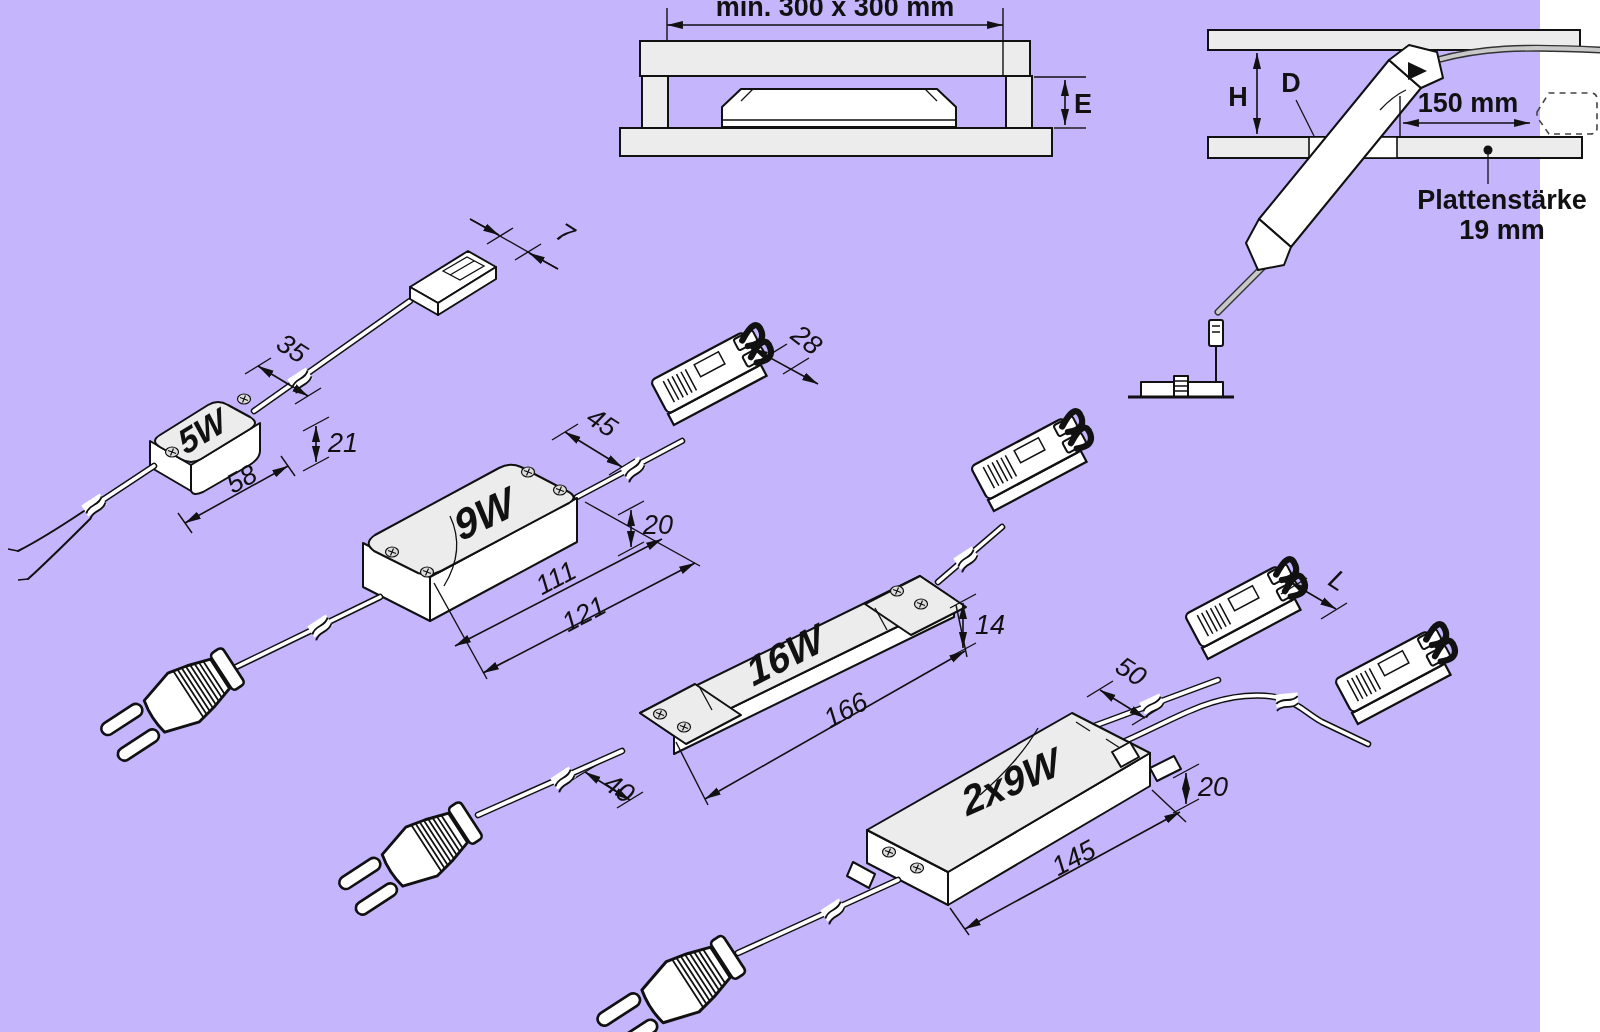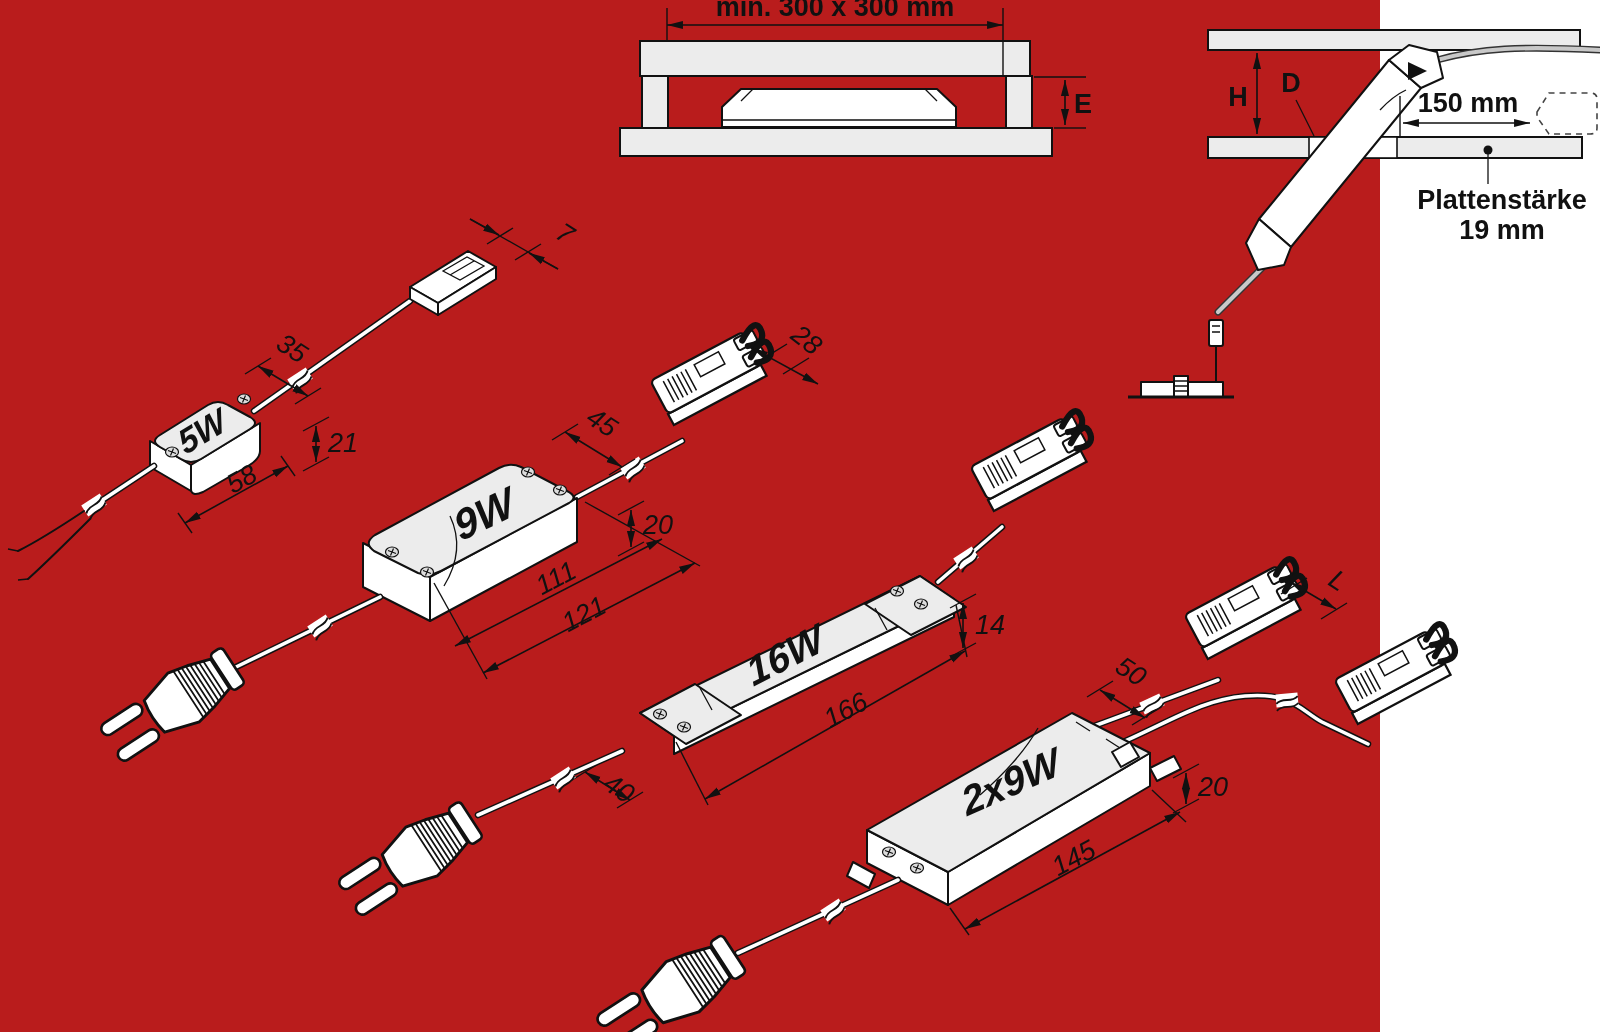--- a/index.html
+++ b/index.html
@@ -1,16 +1,16 @@
 <!DOCTYPE html>
 <html><head>
 <meta charset="utf-8">
 <style>
   html,body { margin:0; padding:0; background:#fff; }
-  .stage { width:1380px; height:1032px; position:relative; background:#b91c1c; }
+  .stage { width:1540px; height:1032px; position:relative; background:#c4b5fd; }
   svg { display:block; }
   .face-top  { fill:#ececec; stroke:#111; stroke-width:2; stroke-linejoin:round; }
   .face-side { fill:#ffffff; stroke:#111; stroke-width:2; stroke-linejoin:round; }
   .panel     { fill:#ececec; stroke:#111; stroke-width:2; }
   .whitebox  { fill:#ffffff; stroke:#111; stroke-width:2; stroke-linejoin:round; }
   .thin      { stroke:#111; stroke-width:1.3; fill:none; }
   .dimline   { stroke:#111; stroke-width:1.6; fill:none; }
   .tick      { stroke:#111; stroke-width:1.4; }
   .cable-out { stroke:#111; stroke-width:6.5; fill:none; stroke-linecap:round; }
   .cable-in  { stroke:#fff;  stroke-width:3.6; fill:none; stroke-linecap:round; }

